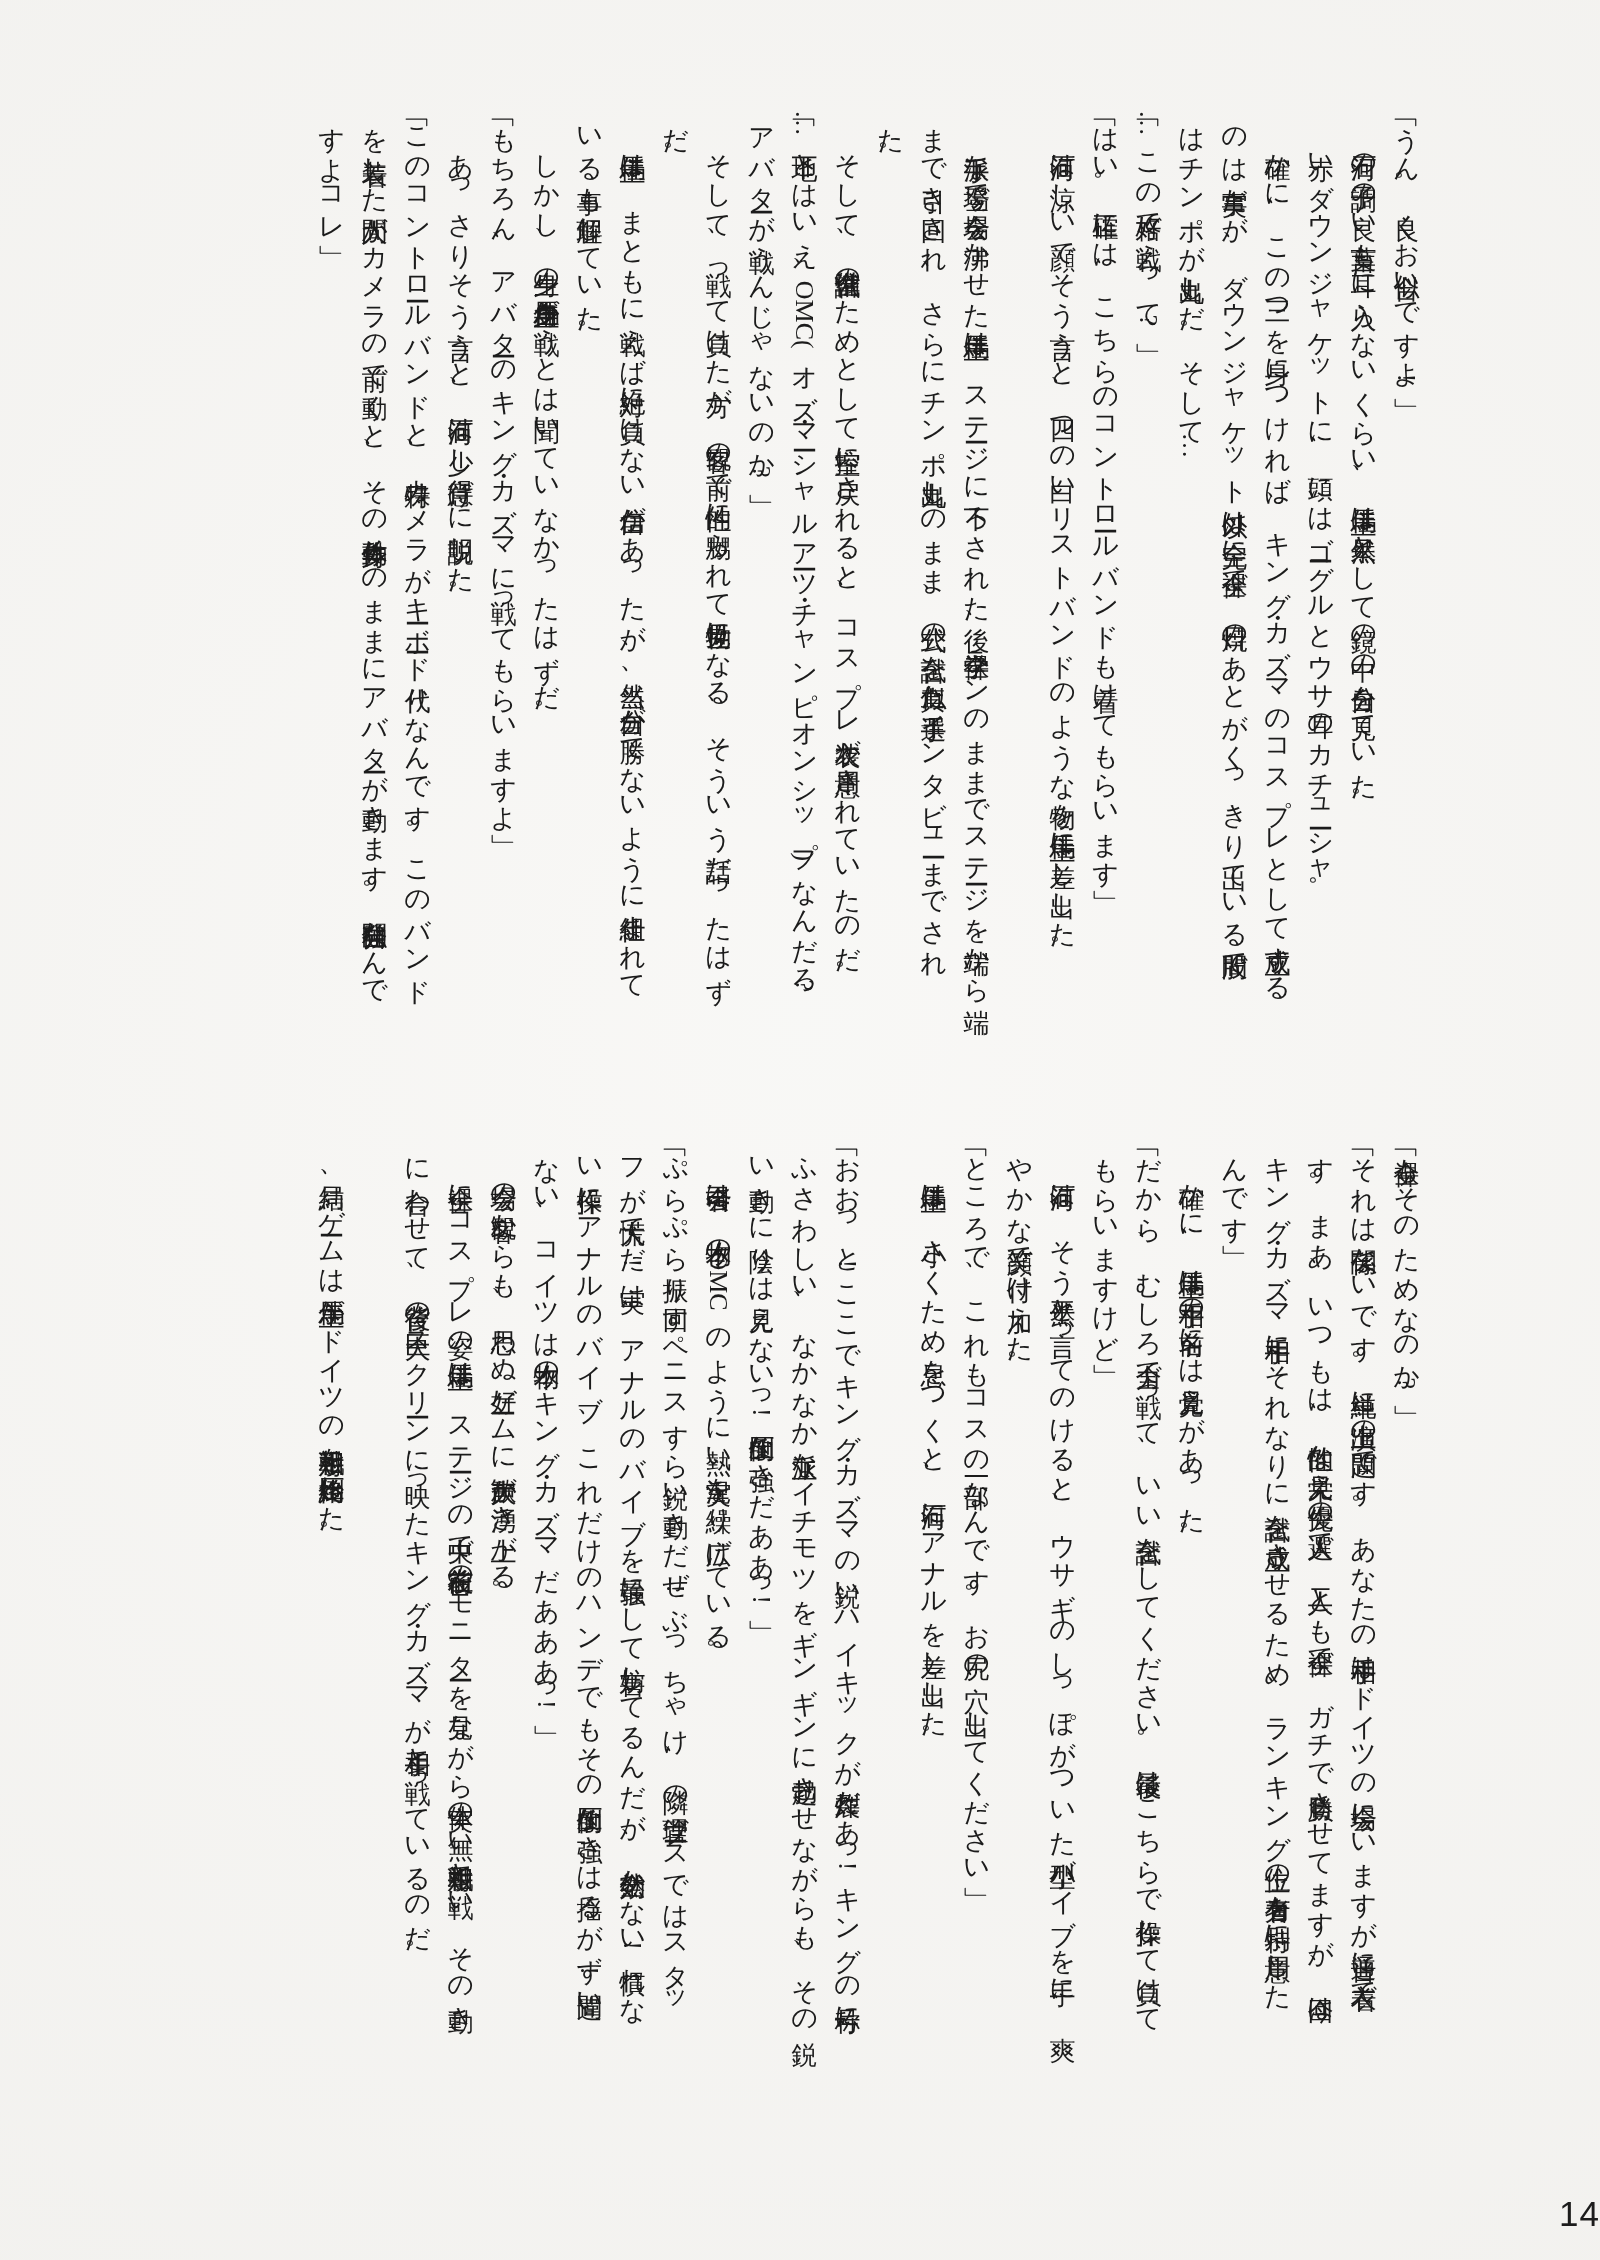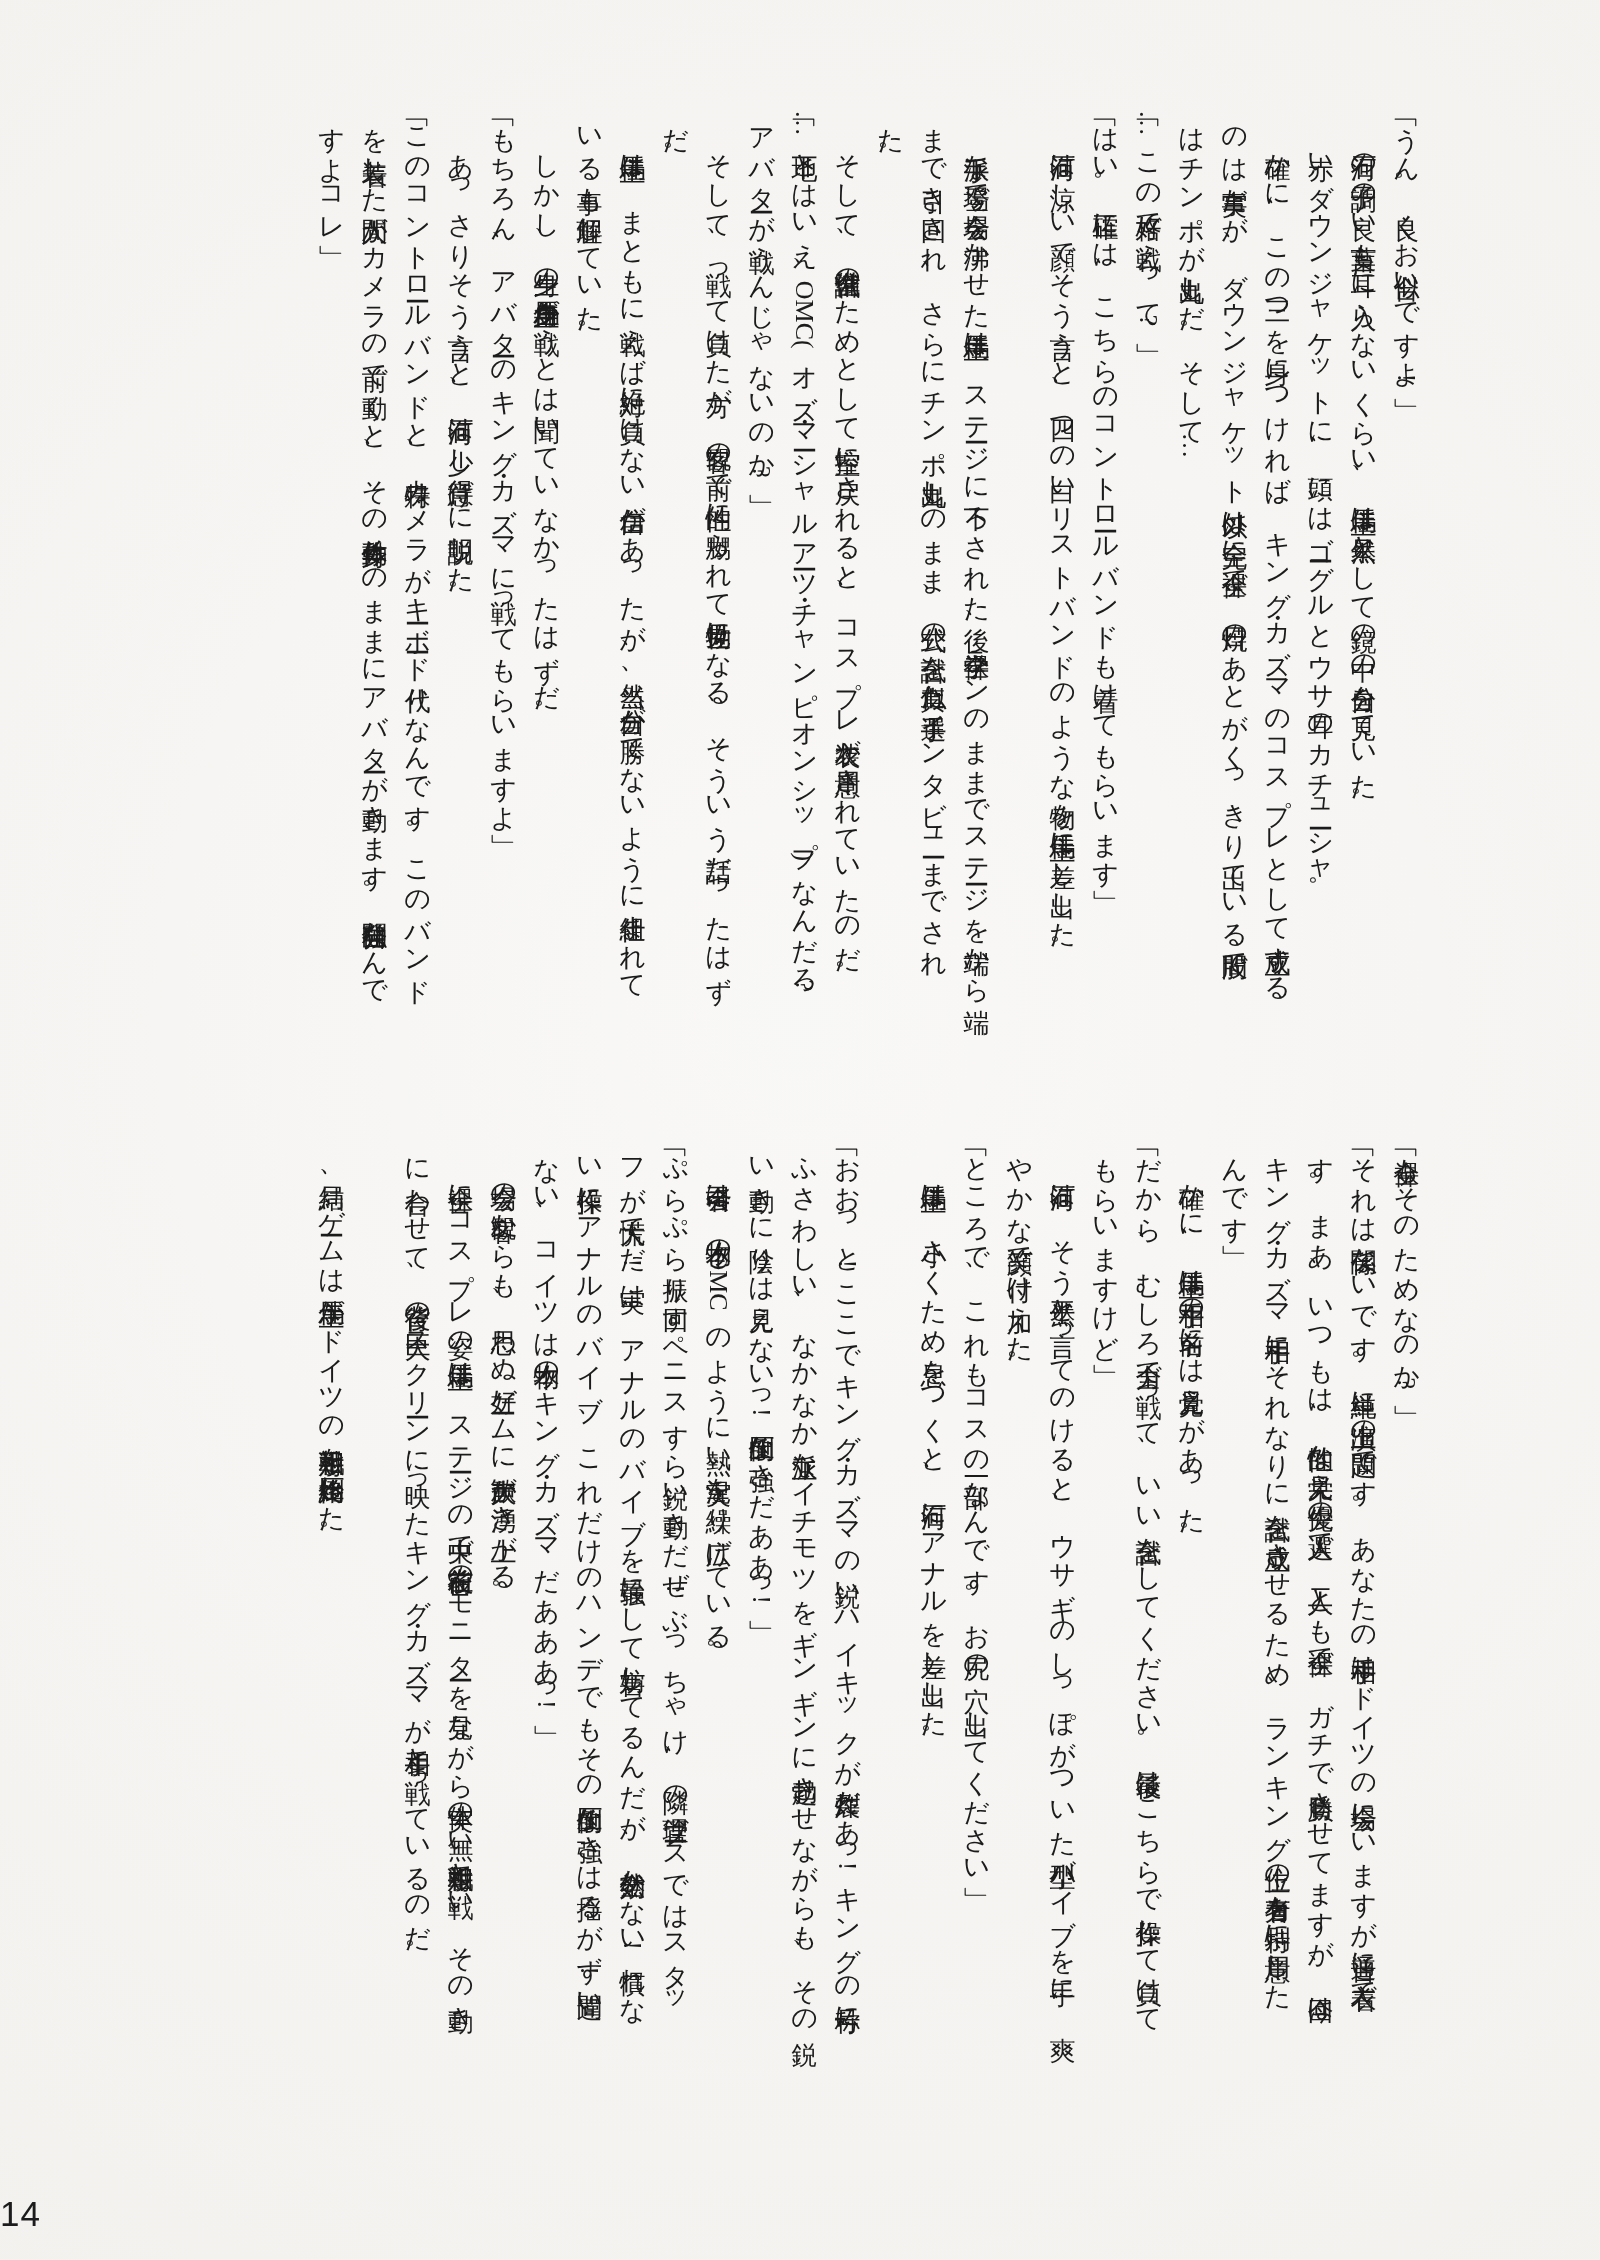--- a/index.html
+++ b/index.html
@@ -35,21 +35,21 @@
     margin: 0;
     padding: 0;
   }
   .block-top    { top: 110px; }
   .block-bottom { top: 1140px; }
   .folio {
     position: absolute;
     left: 0;
     right: 0;
     bottom: 26px;
-    text-align: left;
+    text-align: right;
     font-family: "Liberation Sans", "DejaVu Sans", sans-serif;
     font-size: 35px;
     letter-spacing: 1px;
     color: #1c1c1c;
   }
 </style>
 </head>
 <body>
 
 <div class="page">

